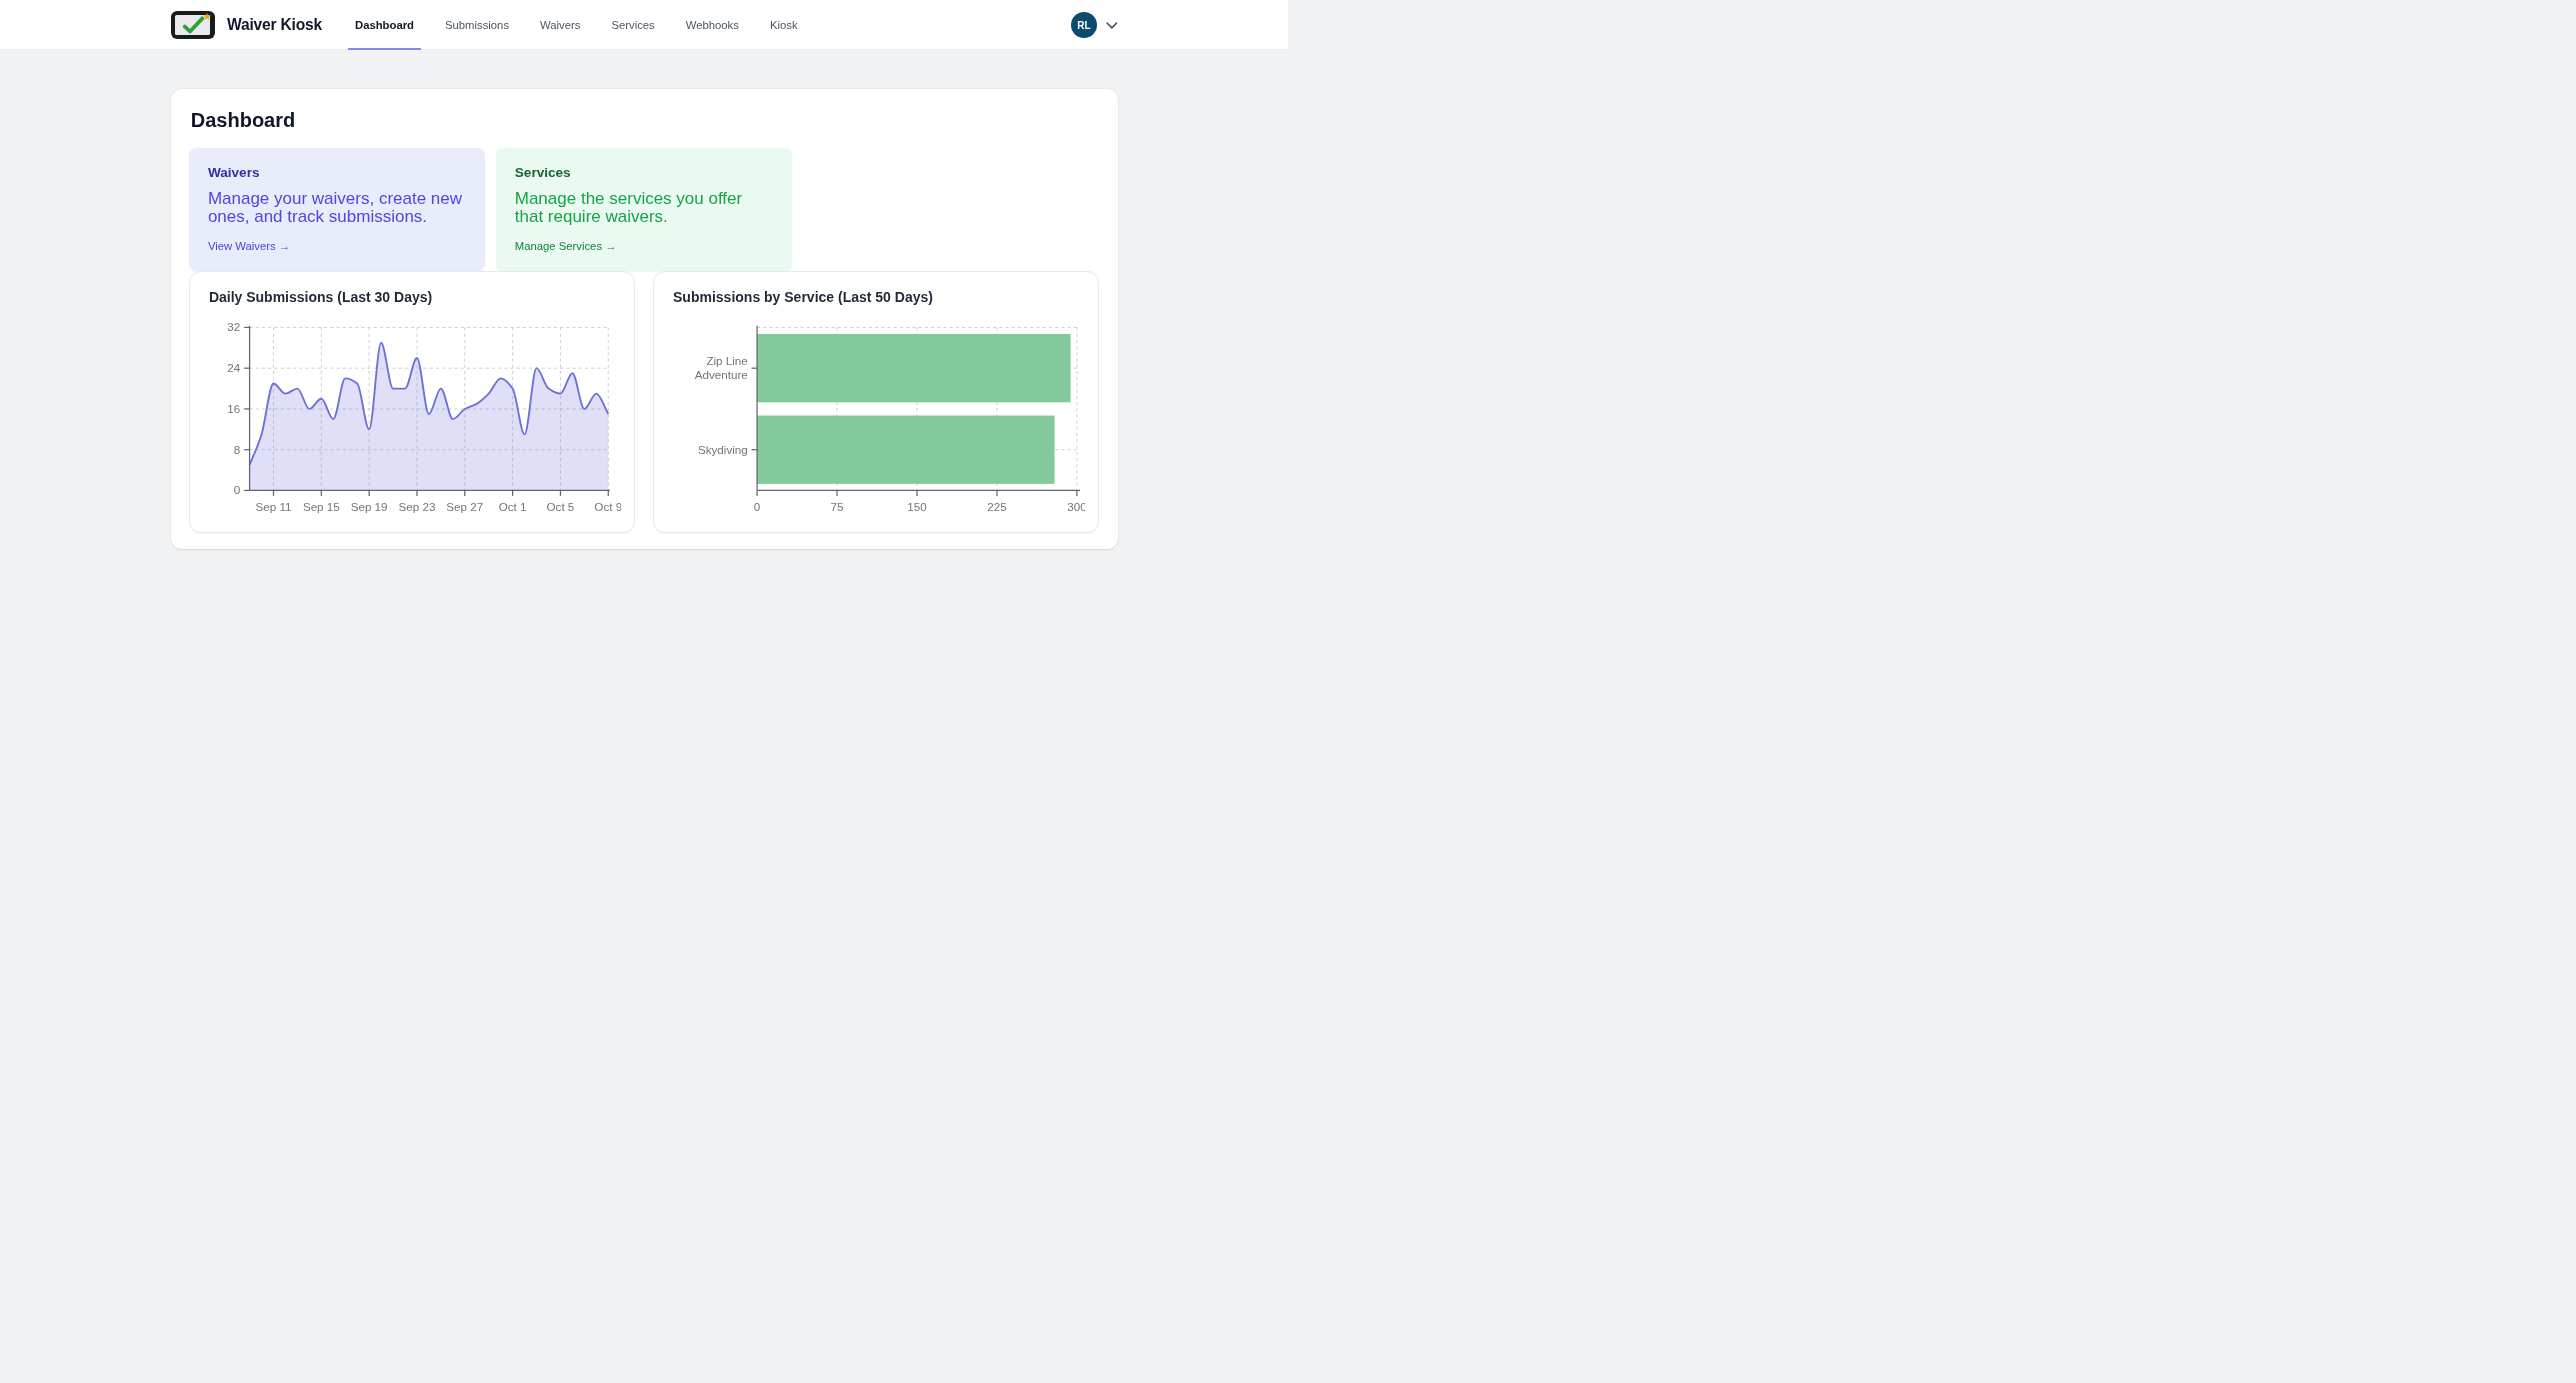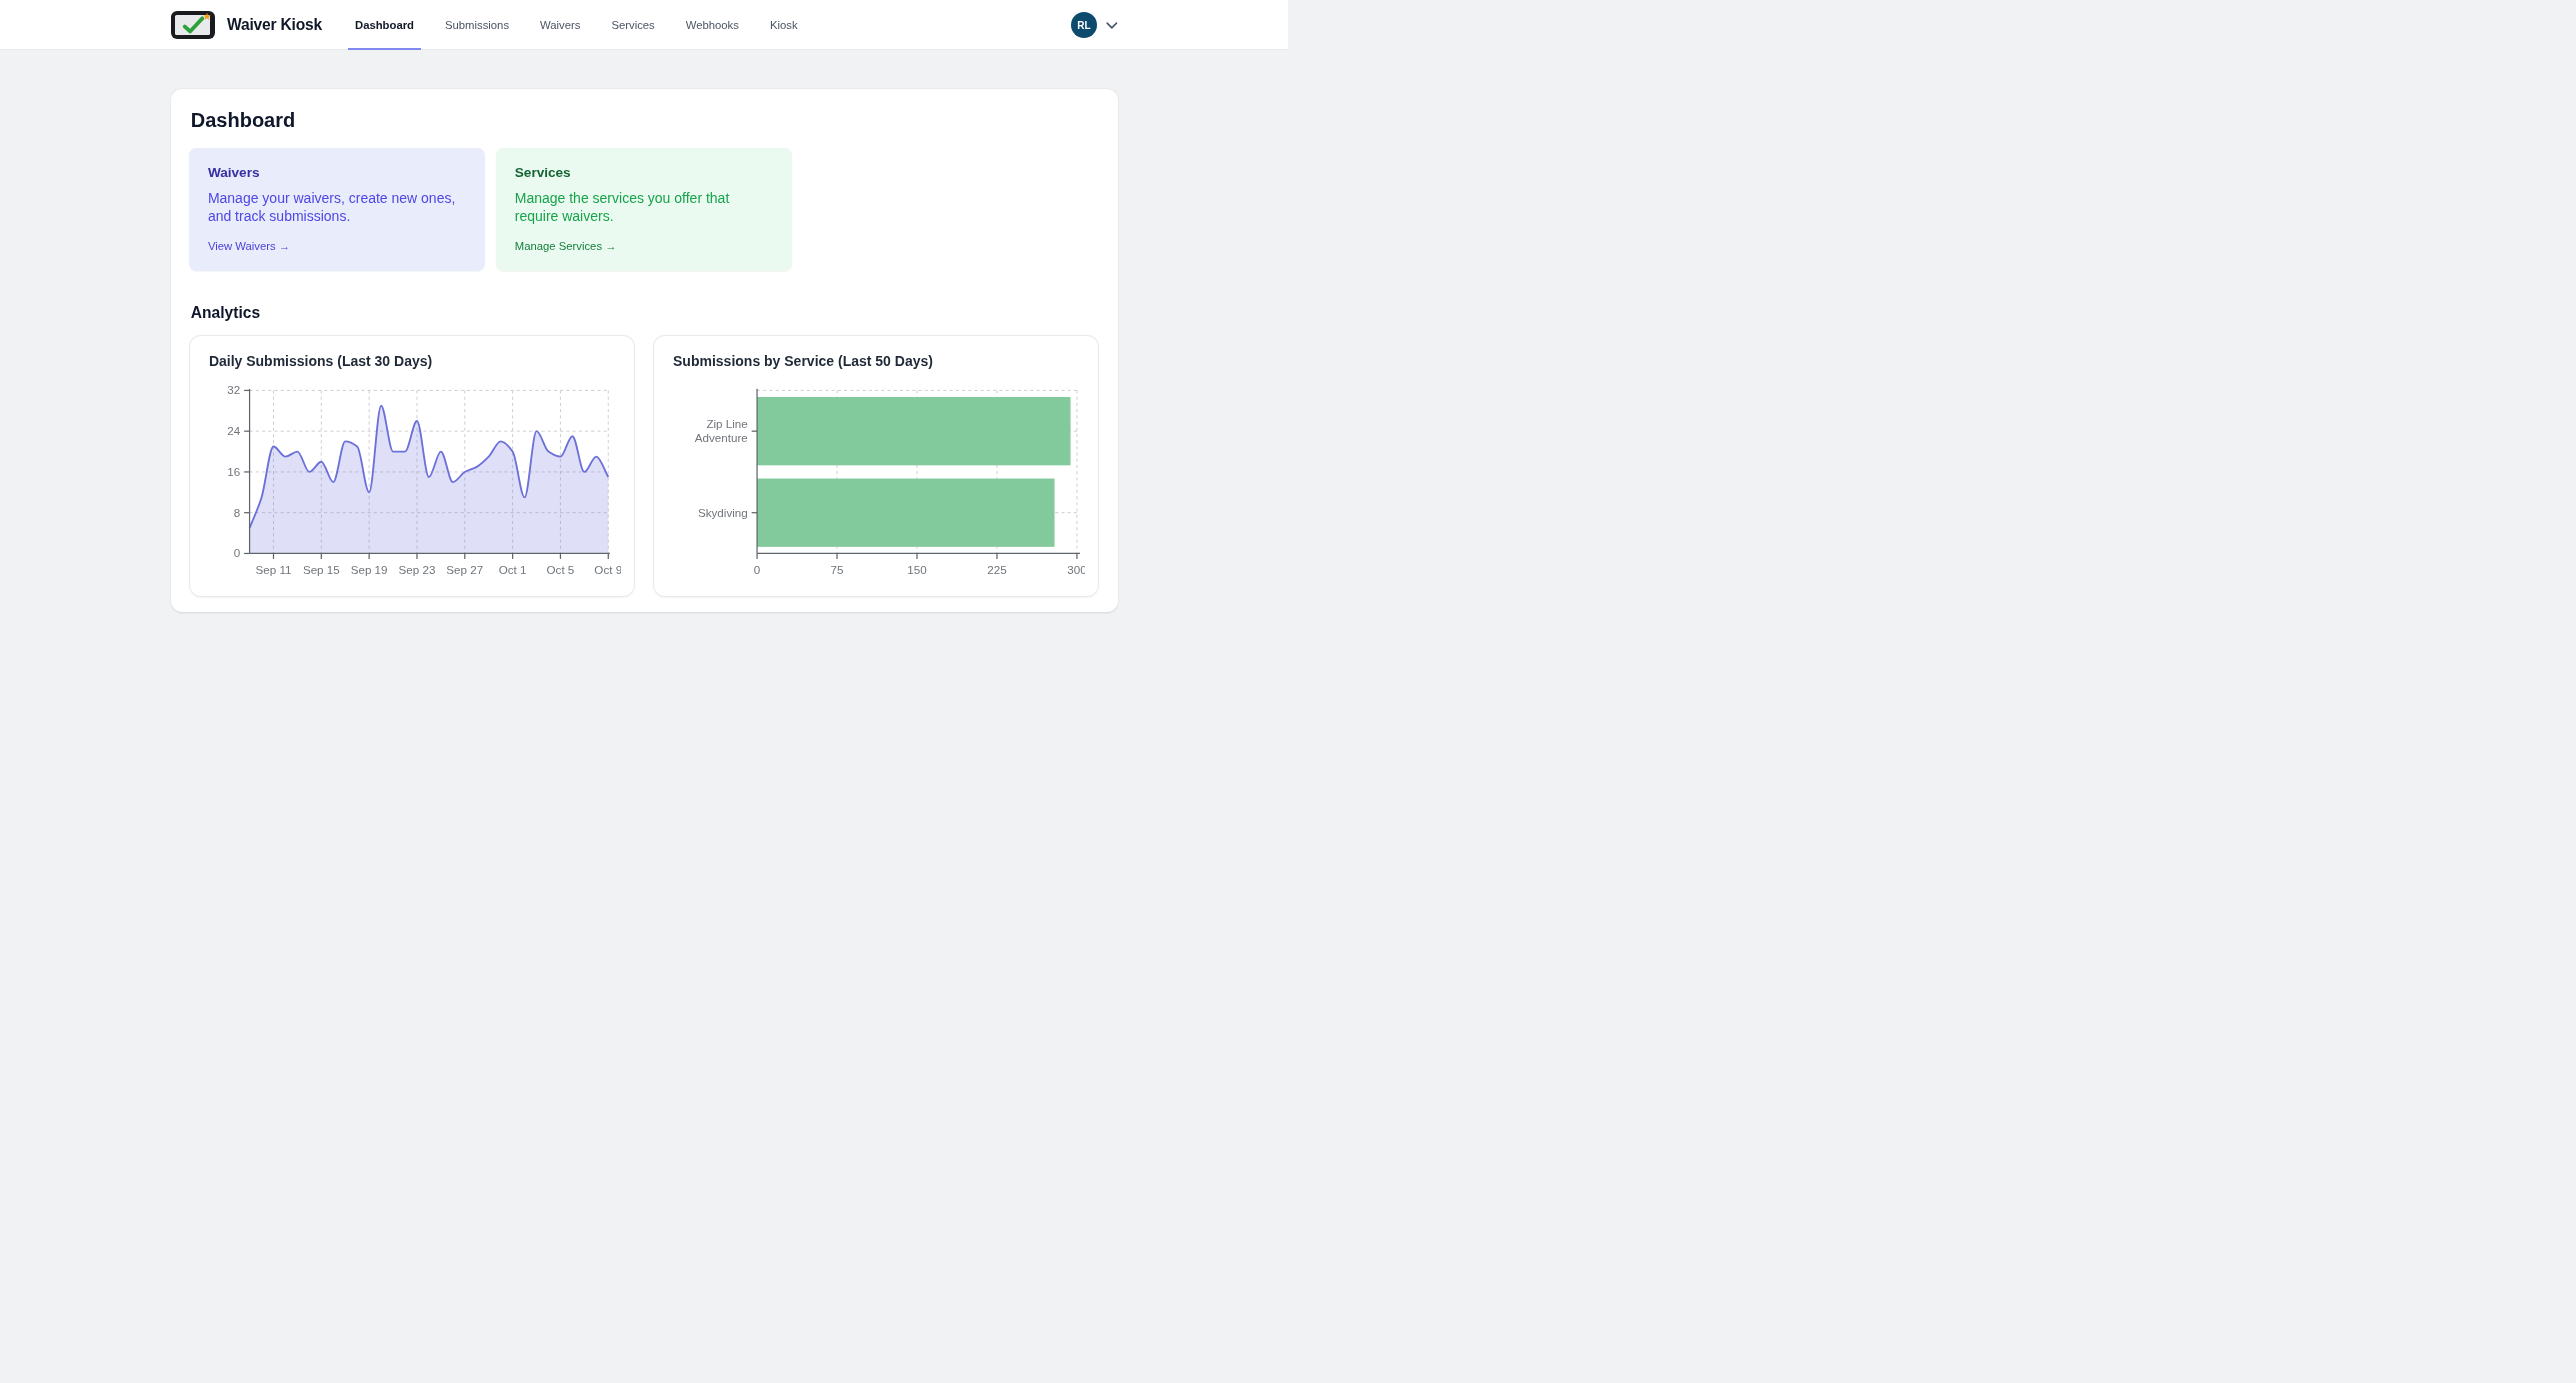--- a/index.html
+++ b/index.html
@@ -26,21 +26,21 @@
     color:#fff; font-size:10px; font-weight:700; cursor:pointer; flex:none; }
   .chevron { margin-left:8.6px; cursor:pointer; display:flex; align-items:center; }
   
   main { width:947px; margin:39px auto 0; }
   .panel { background:#fff; border-radius:11px; padding:18.7px 18.7px 15.6px;
     box-shadow:0 0.8px 2.3px rgba(16,24,40,.08),0 0.8px 1.6px rgba(16,24,40,.05); }
   h1 { font-size:20px; line-height:23.4px; font-weight:700; color:#0F172A; margin:1.6px 0 15.6px 1.6px; }
   .cards-row { display:grid; grid-template-columns:1fr 1fr 1fr; gap:11px; }
   .info-card { border-radius:7.8px; padding:17px 18.7px; box-shadow:0 0.8px 1.6px rgba(16,24,40,.05); min-height:123px; }
   .info-card h2 { font-size:13.6px; font-weight:600; margin-bottom:10px; }
-  .info-card p { font-size:14px; line-height:17.5px; margin-bottom:13.3px; }
+  .info-card p { font-size:17px; line-height:17.5px; margin-bottom:13.3px; }
   .info-card a { font-size:11.3px; font-weight:400; text-decoration:none; cursor:pointer; display:inline-block; }
   .section-heading { font-size:15.6px; font-weight:700; color:#0F172A; margin:33px 0 12.5px 1.6px; }
   .charts-row { display:grid; grid-template-columns:1fr 1fr; gap:18.7px; }
   .chart-card { border:0.8px solid #E7E9EC; border-radius:12px; padding:12.5px 12.5px 6.2px;
     box-shadow:0 0.8px 1.6px rgba(16,24,40,.05); background:#fff; }
   .chart-card h3 { font-size:14px; font-weight:600; color:#1F2937; margin:4.7px 0 9.4px 6.2px; }
   .chart-card svg { display:block; width:100%; height:auto; }
   svg text { font-family:"Liberation Sans","DejaVu Sans",sans-serif; }
 </style>
 </head>
@@ -75,21 +75,20 @@
   </div>
 </header>
 
 <main>
   <div class="panel">
     <h1>Dashboard</h1>
     <div class="cards-row" id="cards">
         <div class="info-card" style="background: rgb(233, 237, 251);"><h2 style="color: rgb(55, 48, 163);">Waivers</h2><p style="color: rgb(79, 70, 229);">Manage your waivers, create new ones, and track submissions.</p><a style="color: rgb(74, 63, 216);">View Waivers →</a></div>
         <div class="info-card" style="background: rgb(235, 250, 240);"><h2 style="color: rgb(22, 101, 52);">Services</h2><p style="color: rgb(22, 163, 74);">Manage the services you offer that require waivers.</p><a style="color: rgb(21, 128, 61);">Manage Services →</a></div>
       </div>
-    <div class="section-heading">Analytics</div>
     <div class="charts-row">
       <section class="chart-card">
         <h3>Daily Submissions (Last 30 Days)</h3>
         <svg id="chart1" viewBox="0 0 539 272">
             <line x1="60" y1="173.5" x2="522" y2="173.5" stroke="#C9CBCF" stroke-width="1.2" stroke-dasharray="4 4"></line>
             <line x1="60" y1="121" x2="522" y2="121" stroke="#C9CBCF" stroke-width="1.2" stroke-dasharray="4 4"></line>
             <line x1="60" y1="68.5" x2="522" y2="68.5" stroke="#C9CBCF" stroke-width="1.2" stroke-dasharray="4 4"></line>
             <line x1="60" y1="16" x2="522" y2="16" stroke="#C9CBCF" stroke-width="1.2" stroke-dasharray="4 4"></line>
             <line x1="90.8" y1="16" x2="90.8" y2="226" stroke="#C9CBCF" stroke-width="1.2" stroke-dasharray="4 4"></line>
             <line x1="152.4" y1="16" x2="152.4" y2="226" stroke="#C9CBCF" stroke-width="1.2" stroke-dasharray="4 4"></line>

